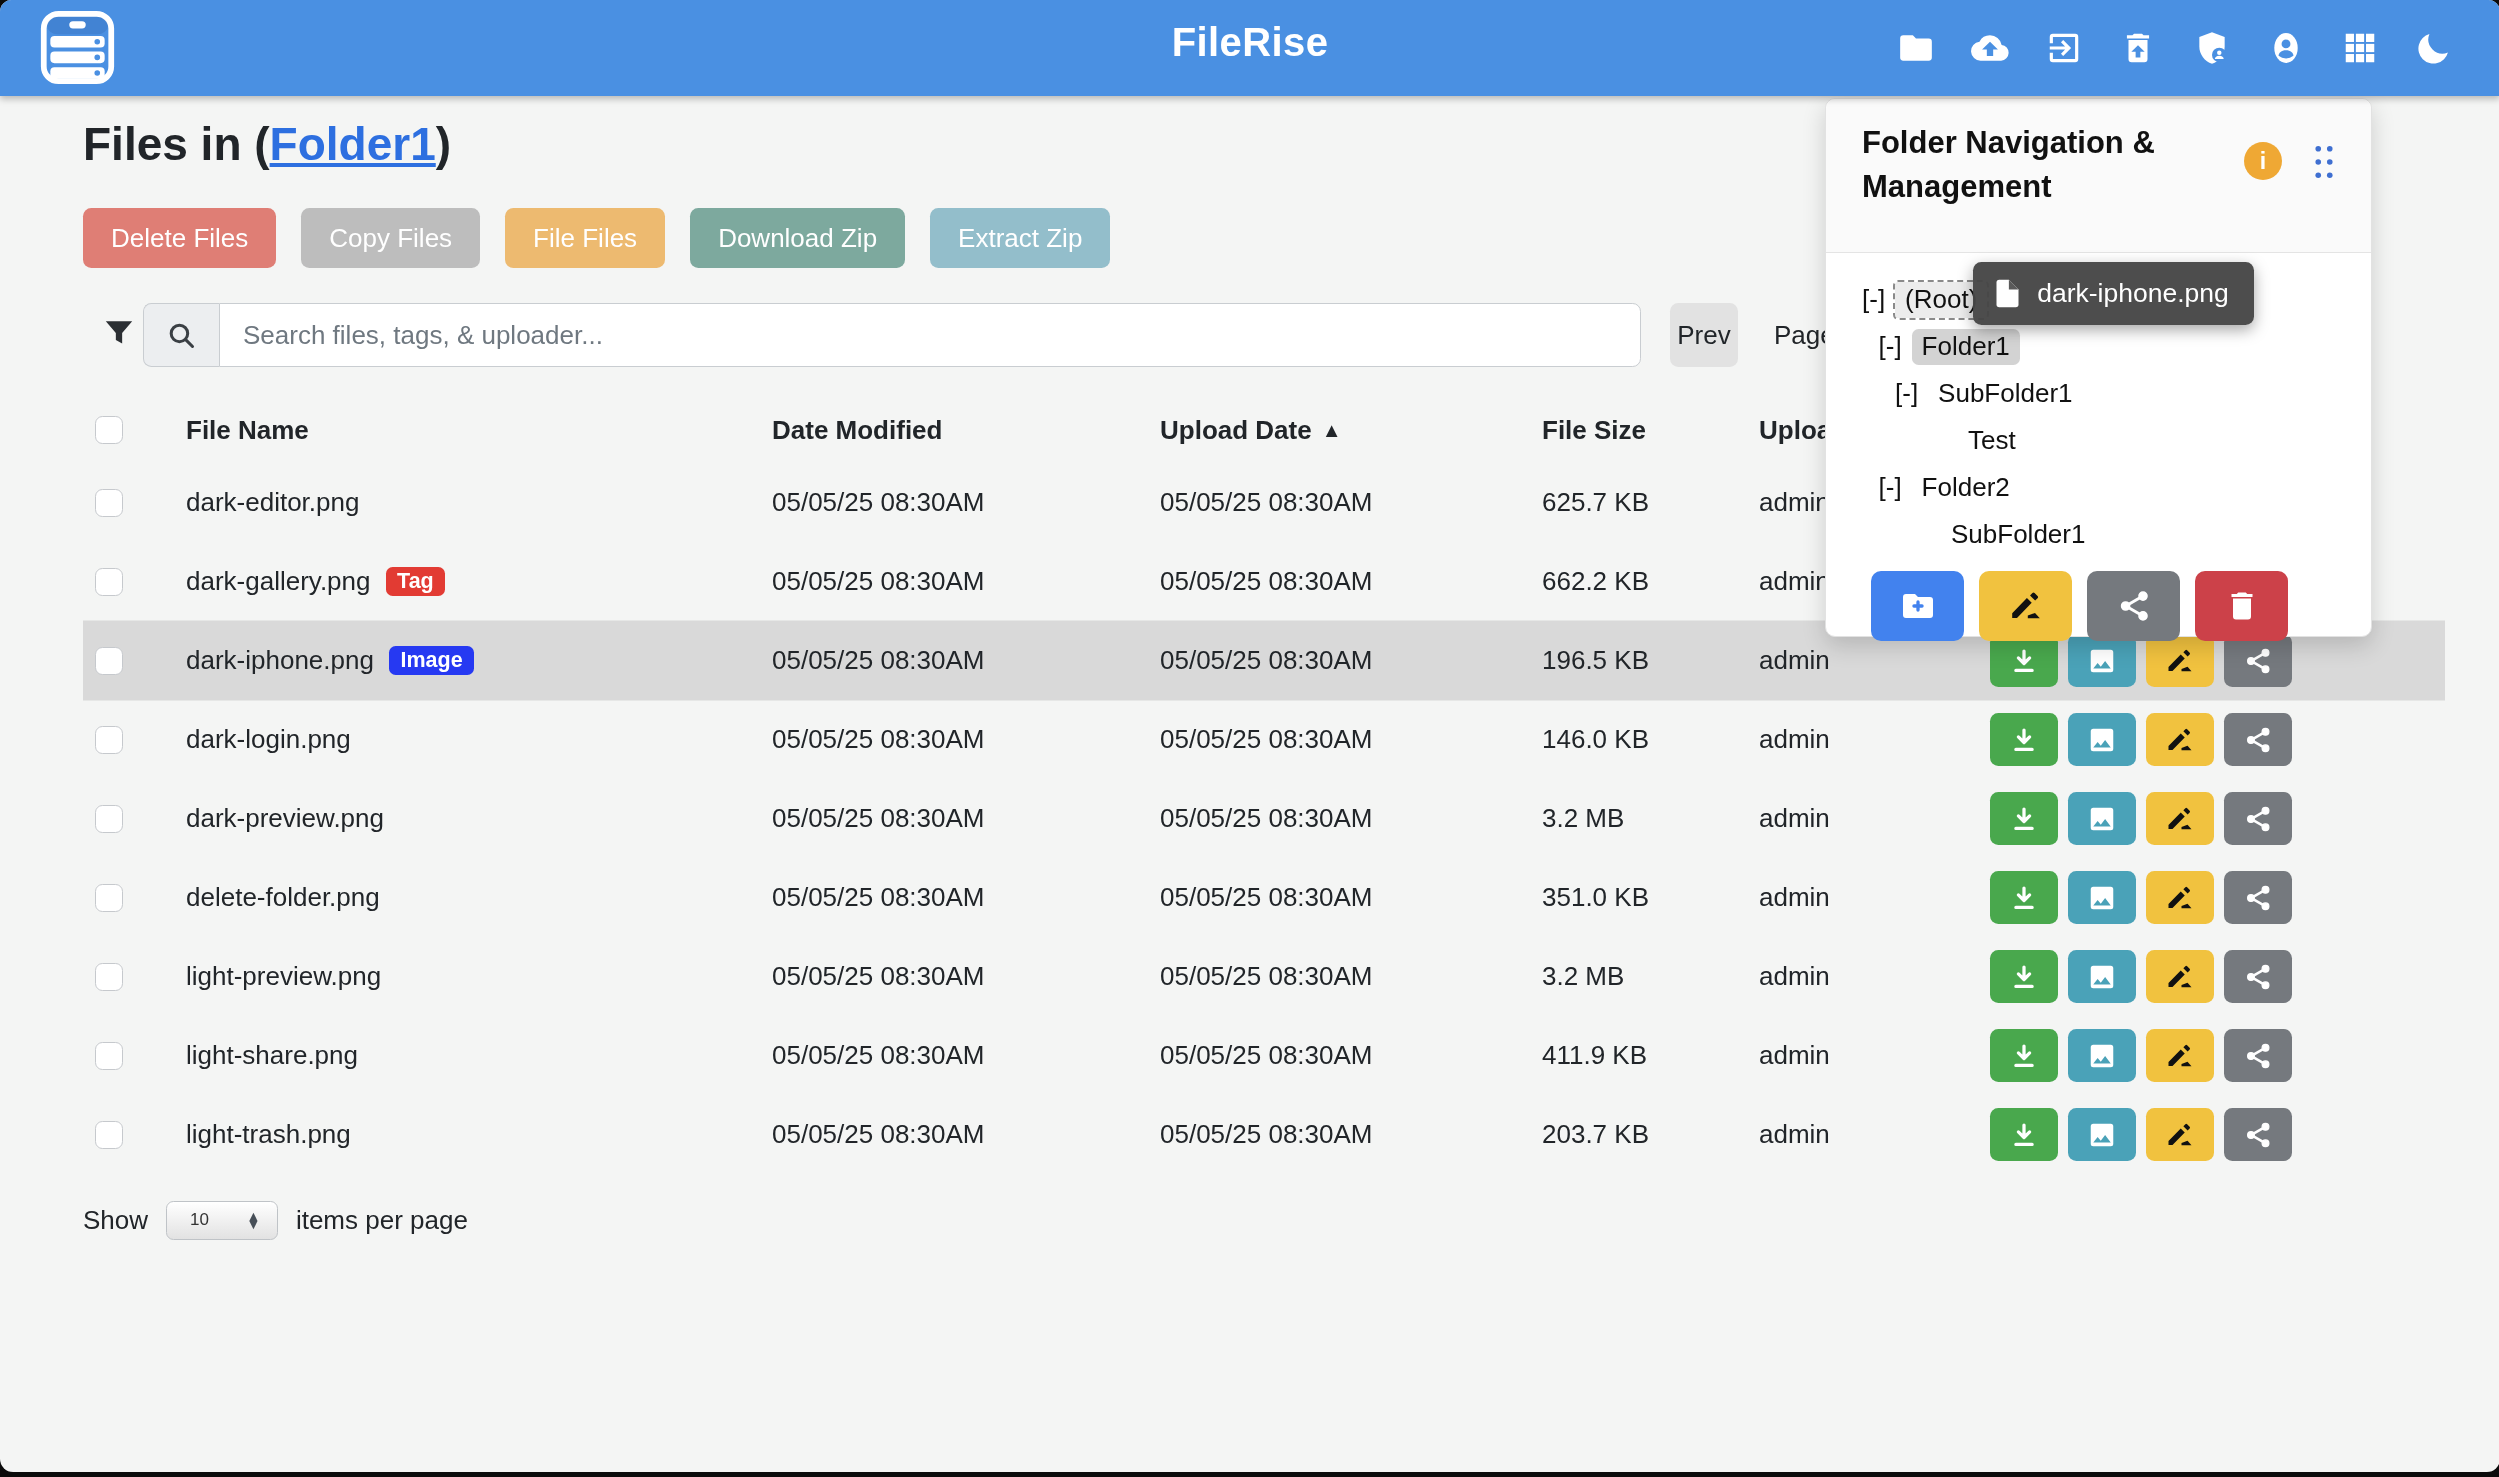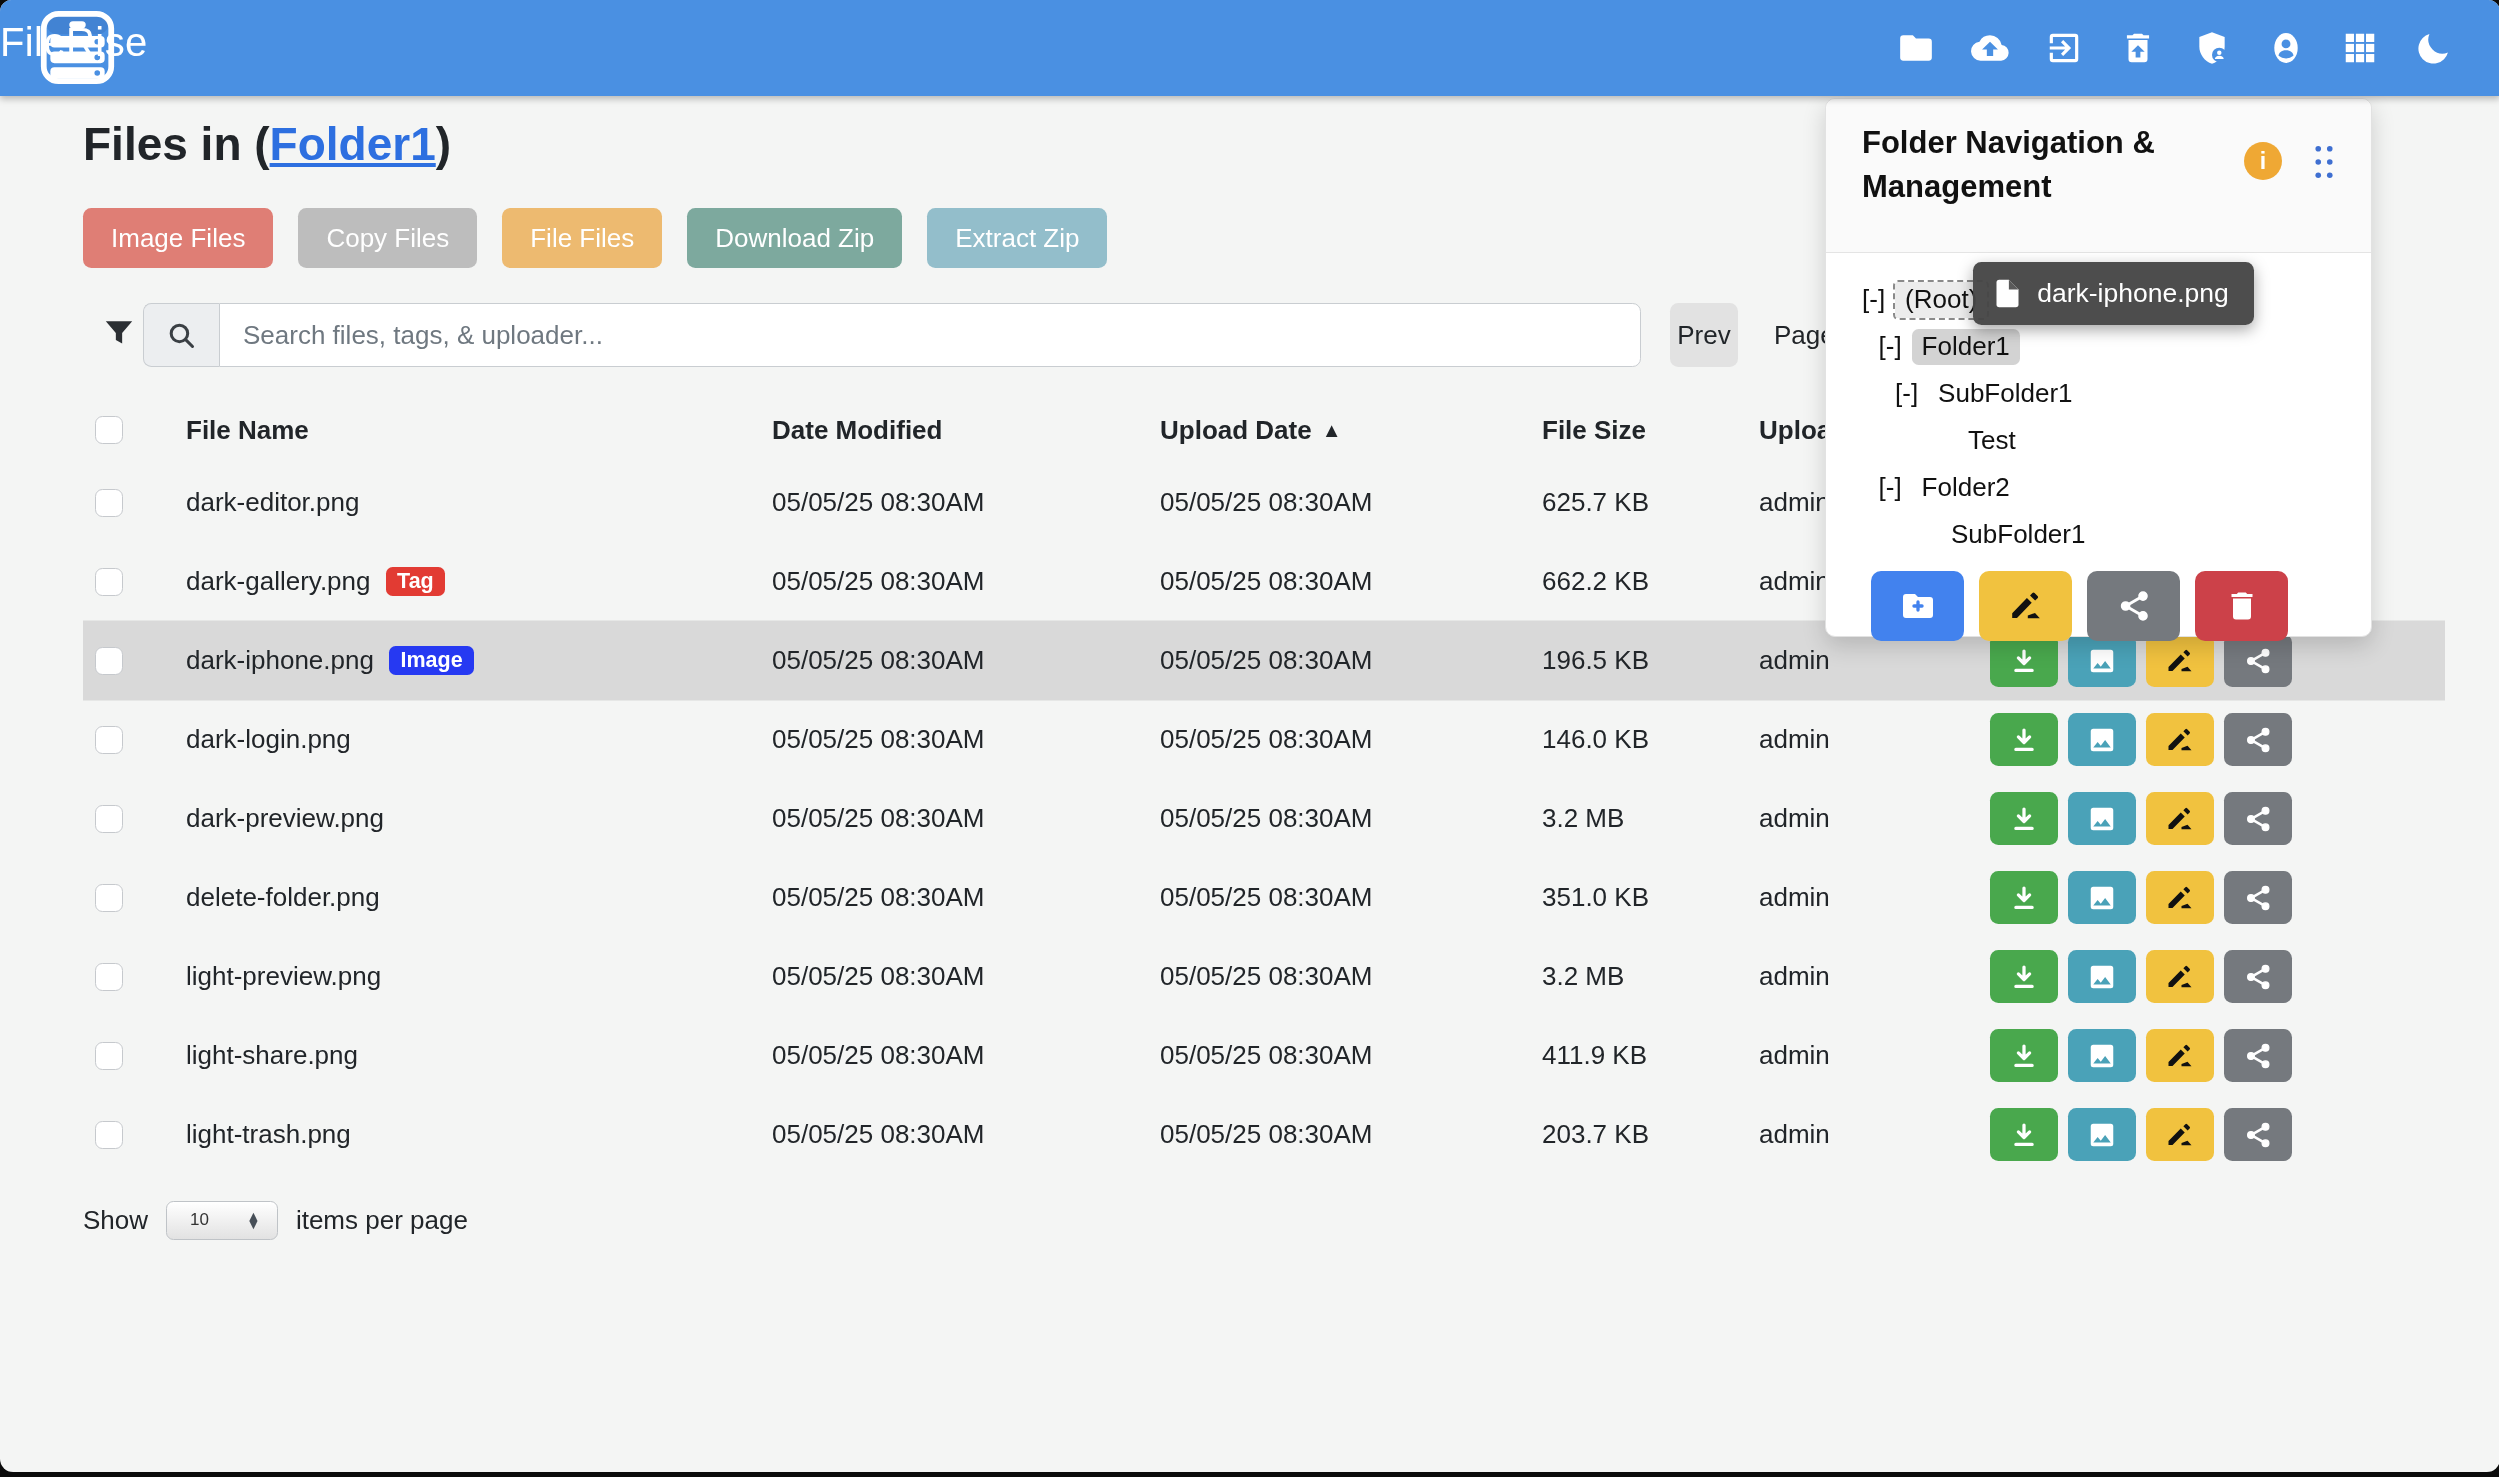--- a/index.html
+++ b/index.html
@@ -3,22 +3,22 @@
 <meta charset="utf-8">
 <style>
   html,body{margin:0;padding:0;background:#0b0b0b;}
   *{box-sizing:border-box;font-family:"Liberation Sans",sans-serif;}
   #page{position:relative;width:2500px;height:1472px;background:#f4f5f4;overflow:hidden;
         border-radius:11.6px 11.6px 13.2px 13.2px;}
   
   #topbar{position:absolute;left:0;top:0;width:100%;height:96px;background:#4a90e2;
           box-shadow:0 2.5px 6.6px rgba(0,0,0,.25);z-index:40;}
   #logo{position:absolute;left:38px;top:8.3px;width:79px;height:79px;cursor:pointer;}
-  #apptitle{position:absolute;left:0;right:0;top:20px;color:#fff;
-            font-size:40px;font-weight:normal;letter-spacing:0.4px;}
+  #apptitle{position:absolute;left:0;right:0;top:20px;text-align:center;color:#fff;
+            font-size:40px;font-weight:bold;letter-spacing:0.4px;}
   #tb-icons{position:absolute;right:46px;top:27px;display:flex;gap:33px;align-items:center;}
   .tb-icon{width:41px;height:41px;display:inline-flex;align-items:center;justify-content:center;cursor:pointer;}
   .tb-icon svg{width:38px;height:38px;}
   
   #h1{position:absolute;left:83px;top:117px;font-size:46px;font-weight:bold;color:#212529;z-index:1;}
   #h1 a{color:#2d6fe0;text-decoration:underline;cursor:pointer;}
   
   #toolbar{position:absolute;left:83px;top:208px;display:flex;gap:25px;z-index:1;}
   .tbtn{border:none;border-radius:8.3px;color:#fff;font-size:26px;padding:0 28px;height:60px;
         cursor:pointer;white-space:nowrap;}
@@ -171,21 +171,21 @@
           </svg>
         </span>
       </div>
   </div>
 
   <div id="h1">
     <span>Files in (</span><a>Folder1</a><span>)</span>
   </div>
 
   <div id="toolbar">
-      <button class="tbtn" style="background: rgb(223, 126, 117);">Image Files</button>
+      <button class="tbtn" style="background: rgb(223, 126, 117);">Delete Files</button>
       <button class="tbtn" style="background: rgb(189, 189, 189);">Copy Files</button>
       <button class="tbtn" style="background: rgb(237, 186, 112);">File Files</button>
       <button class="tbtn" style="background: rgb(125, 169, 158);">Download Zip</button>
       <button class="tbtn" style="background: rgb(147, 190, 203);">Extract Zip</button>
     </div>
 
   <div id="searchrow">
     <span id="funnel">
       <svg viewBox="0 0 24 24">
           <path d="M3.2 3.5h17.6l-6.7 7.9v6.9l-4.2-2.3v-4.6L3.2 3.5z" fill="#2b2f33"></path>

